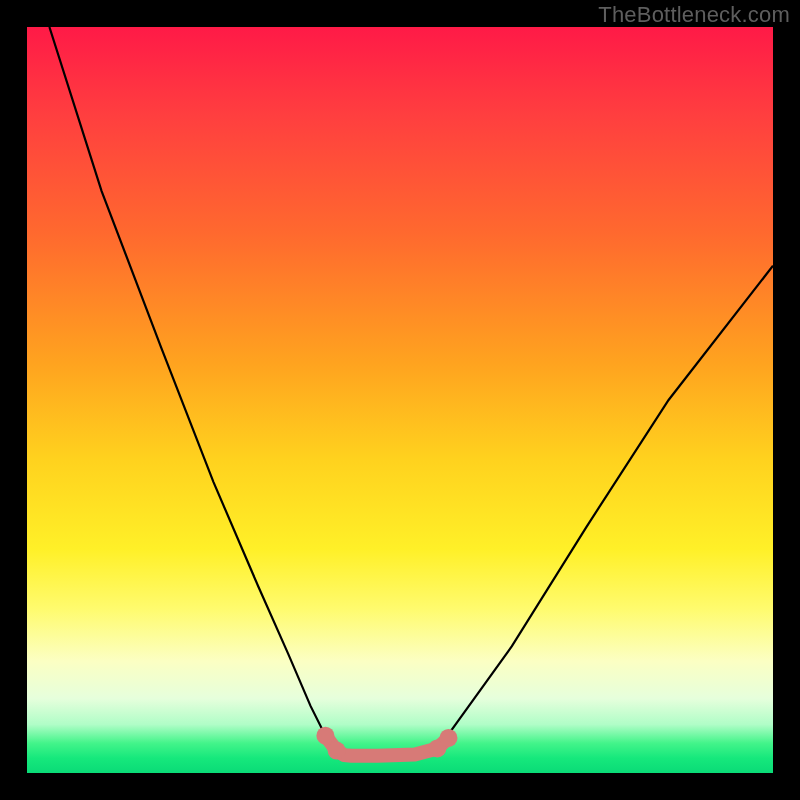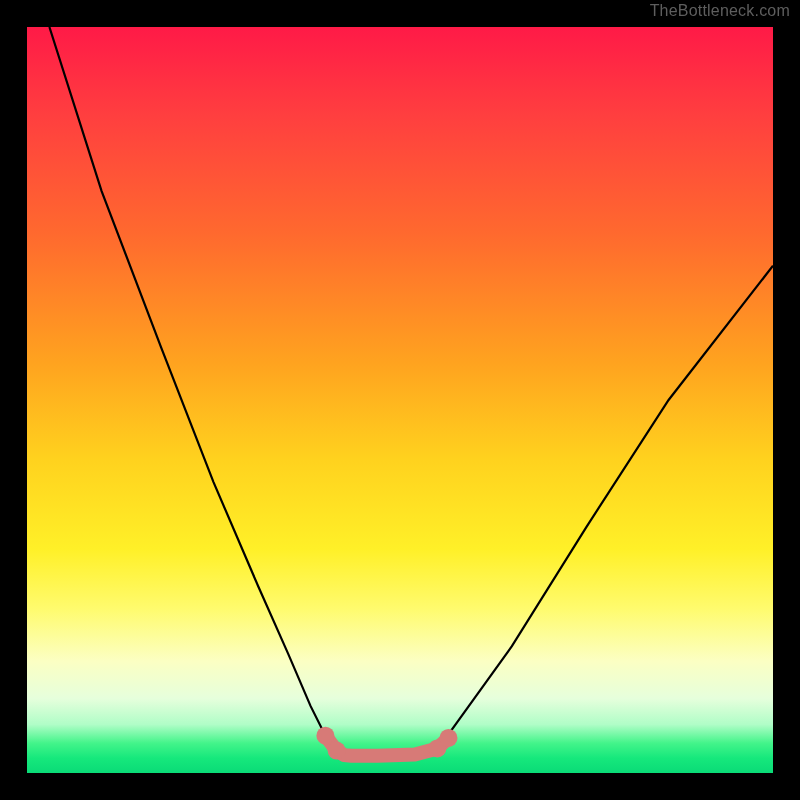--- a/index.html
+++ b/index.html
@@ -49,21 +49,21 @@
     position: absolute;
     inset: 0;
     width: 100%;
     height: 100%;
   }
   .watermark {
     position: absolute;
     top: 2px;
     right: 10px;
     color: #5e5e5e;
-    font-size: 16px;
+    font-size: 22px;
     font-weight: 500;
     letter-spacing: 0.2px;
     user-select: none;
   }
 </style>
 </head>
 <body>
 
 <div class="frame">
   <div class="plot">

